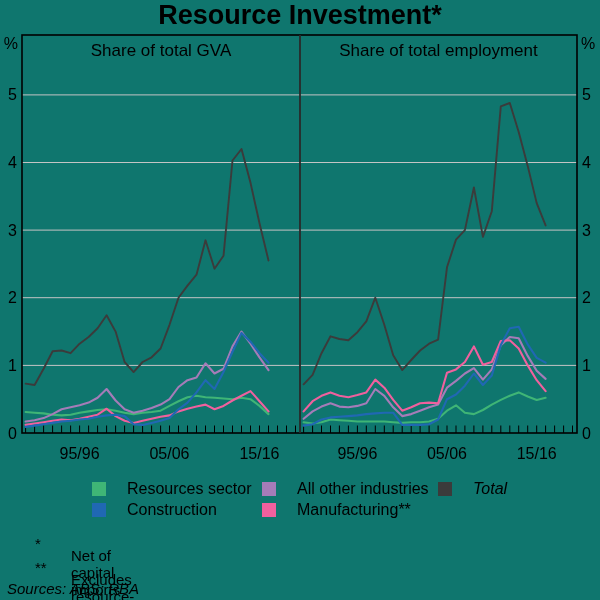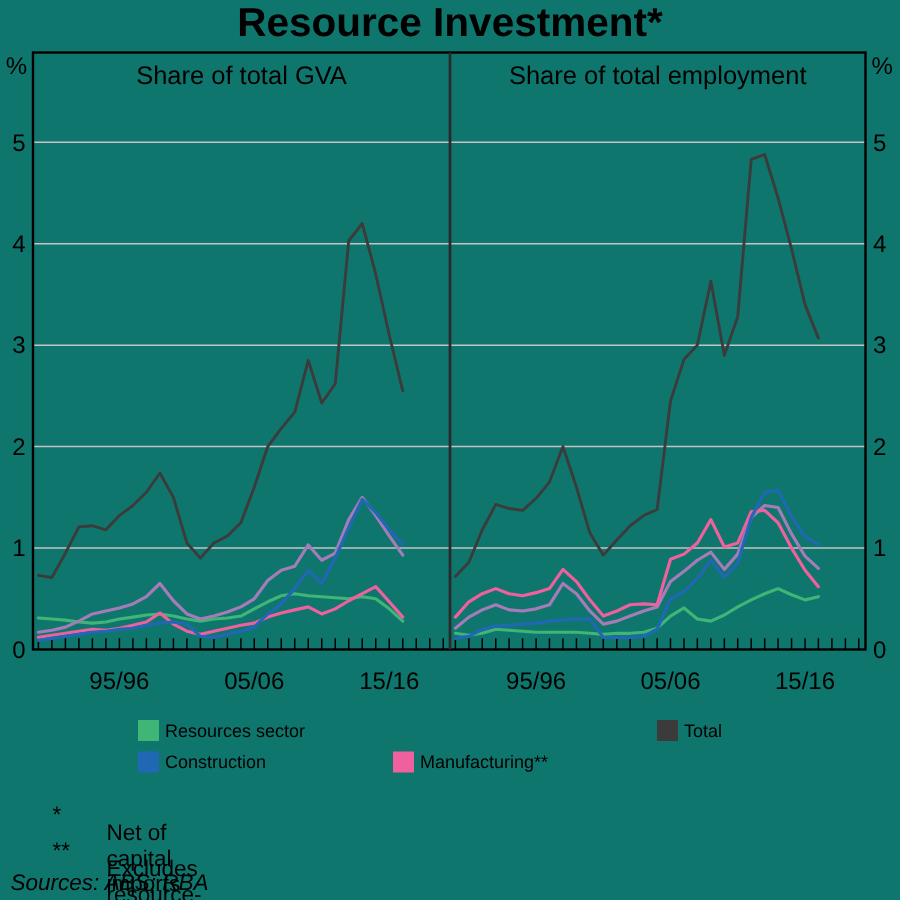--- a/index.html
+++ b/index.html
@@ -3,22 +3,22 @@
 <meta charset="utf-8">
 <style>
   html,body{margin:0;padding:0;background:#fff;}
   .fig{position:relative;width:600px;height:600px;background:#0f766e;
        font-family:"Liberation Sans",sans-serif;color:#000;overflow:hidden;padding-left:23px;}
   .chart-title{position:absolute;top:0px;left:0;width:600px;text-align:center;
        font-size:27px;font-weight:bold;letter-spacing:0px;}
   svg text{font-family:"Liberation Sans",sans-serif;fill:#000;}
   .t-ax{font-size:16px;}
   .t-pt{font-size:17px;}
-  .legend-item{position:absolute;display:flex;align-items:center;gap:4px;
-       font-size:12px;white-space:nowrap;}
+  .legend-item{position:absolute;display:flex;align-items:center;gap:21px;
+       font-size:16px;white-space:nowrap;}
   .swatch{width:14px;height:14px;display:inline-block;flex:0 0 auto;}
   .footnote{position:absolute;font-size:15px;}
   .fn-marker{position:absolute;left:12px;}
   .fn-text{position:absolute;left:48px;margin-top:12px;}
   .sources{position:absolute;left:7px;font-size:15px;}
 </style>
 </head>
 <body>
 
 <div class="fig">
@@ -125,21 +125,25 @@
       <text x="17" y="438.5" text-anchor="end" class="t-ax">0</text>
       <text x="582" y="438.5" text-anchor="start" class="t-ax">0</text>
       <text x="18" y="49" text-anchor="end" class="t-ax">%</text>
       <text x="581" y="49" text-anchor="start" class="t-ax">%</text>
     </svg>
 
   <div class="legend-item" style="left: 92px; top: 480px;">
     <span class="swatch" style="background: rgb(63, 181, 118);"></span>
     <span>Resources sector</span>
   </div>
-  <div class="legend-item" style="left: 438px; top: 480px;">
+  <div class="legend-item" style="left: 262px; top: 480px;">
+    <span class="swatch" style="background: rgb(165, 124, 184);"></span>
+    <span>All other industries</span>
+  </div>
+  <div class="legend-item" style="left: 438px; top: 480px; font-style: italic;">
     <span class="swatch" style="background: rgb(59, 59, 59);"></span>
     <span>Total</span>
   </div>
   <div class="legend-item" style="left: 92px; top: 501px;">
     <span class="swatch" style="background: rgb(32, 104, 179);"></span>
     <span>Construction</span>
   </div>
   <div class="legend-item" style="left: 262px; top: 501px;">
     <span class="swatch" style="background: rgb(240, 96, 158);"></span>
     <span>Manufacturing**</span>

